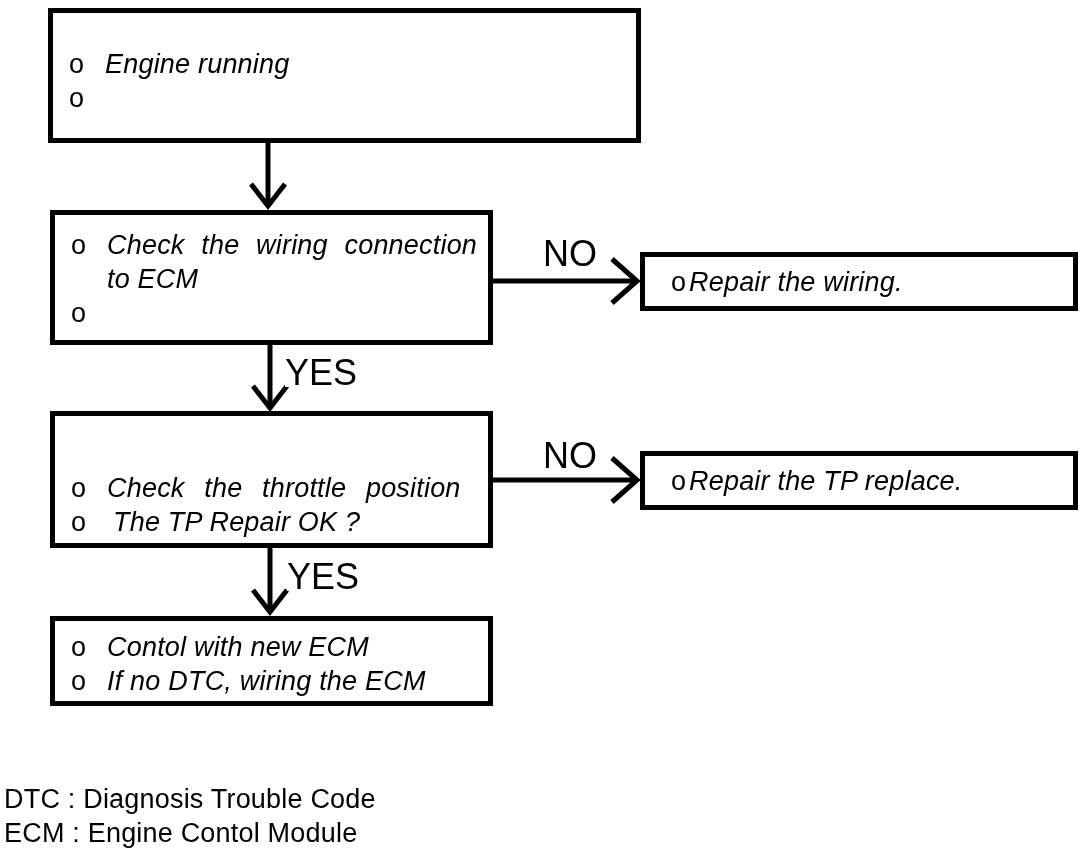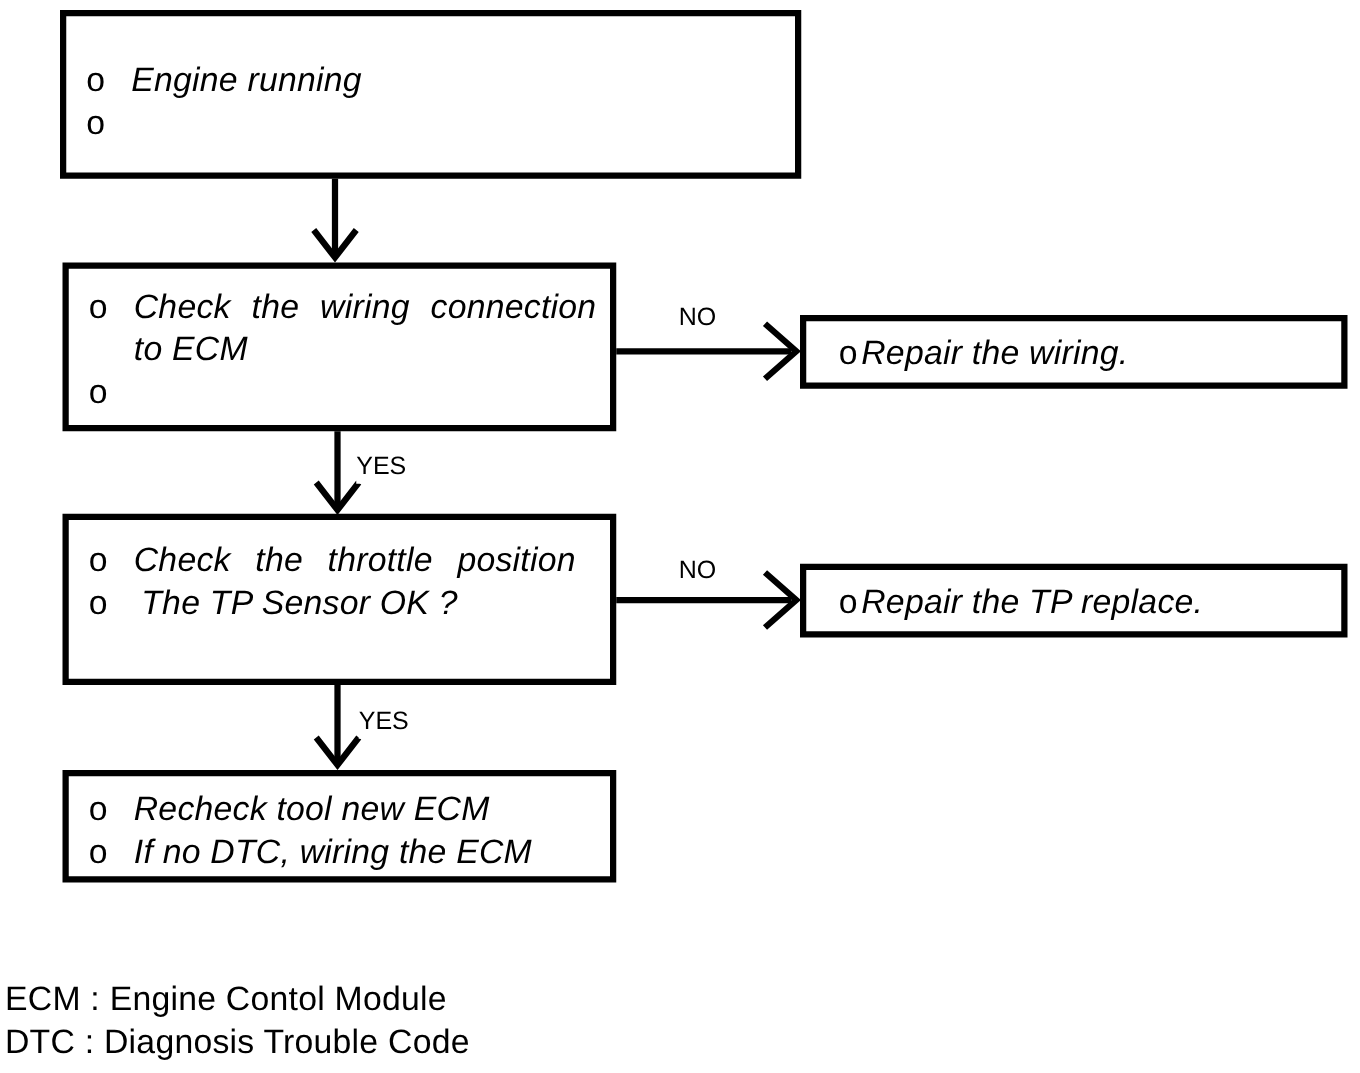--- a/index.html
+++ b/index.html
@@ -32,25 +32,25 @@
   }
   .bullet {
     flex: 0 0 auto;
     display: inline-block;
     text-align: left;
   }
   .main-box .bullet { width: 52px; padding-left: 16px; }
   .side-box .bullet { width: 44px; padding-left: 26px; }
   .line-text { white-space: nowrap; font-style: italic; }
   .spread-9  { word-spacing: 9px; }
-  .spread-12 { word-spacing: 12px; }
+  .spread-12 { word-spacing: 12px; margin-top: 40px; }
   .indent-1 { padding-left: 6px; }
   .connector-label {
     position: absolute;
-    font-size: 20px;
+    font-size: 36px;
     line-height: 28px;
     background: #fff;
   }
   .arrow-layer {
     position: absolute;
     left: 0; top: 0;
     width: 1088px; height: 858px;
     pointer-events: none;
   }
   .arrow-layer line, .arrow-layer polyline {
@@ -102,35 +102,35 @@
     </div>
   </div>
 
   <div class="flow-box main-box" style="left:50px; top:411px; width:443px; height:137px; padding-top:15px;">
     <div class="box-line">
       <span class="bullet">o</span>
       <span class="line-text spread-12">Check the throttle position</span>
     </div>
     <div class="box-line">
       <span class="bullet">o</span>
-      <span class="line-text indent-1">The TP Sensor OK ?</span>
+      <span class="line-text indent-1">The TP Repair OK ?</span>
     </div>
   </div>
 
   <div class="flow-box side-box center-v" style="left:640px; top:451px; width:438px; height:59px;">
     <div class="box-line">
       <span class="bullet">o</span>
       <span class="line-text">Repair the TP replace.</span>
     </div>
   </div>
 
   <div class="flow-box main-box" style="left:50px; top:616px; width:443px; height:90px; padding-top:9px;">
     <div class="box-line">
       <span class="bullet">o</span>
-      <span class="line-text">Recheck tool new ECM</span>
+      <span class="line-text">Contol with new ECM</span>
     </div>
     <div class="box-line">
       <span class="bullet">o</span>
       <span class="line-text">If no DTC, wiring the ECM</span>
     </div>
   </div>
 
   <svg class="arrow-layer" viewBox="0 0 1088 858" xmlns="http://www.w3.org/2000/svg">
 
     <line x1="268" y1="143" x2="268" y2="204"></line>
@@ -148,17 +148,17 @@
     <line x1="270" y1="548" x2="270" y2="610"></line>
     <polyline points="253,590 270,612 287,590"></polyline>
   </svg>
 
   <div class="connector-label" style="left:543px; top:240px;">NO</div>
   <div class="connector-label" style="left:285px; top:359px;">YES</div>
   <div class="connector-label" style="left:543px; top:442px;">NO</div>
   <div class="connector-label" style="left:287px; top:563px;">YES</div>
 
   <div class="legend">
+    <div>DTC : Diagnosis Trouble Code</div>
     <div>ECM : Engine Contol Module</div>
-    <div>DTC : Diagnosis Trouble Code</div>
   </div>
 
 </div>
 
 </body></html>

